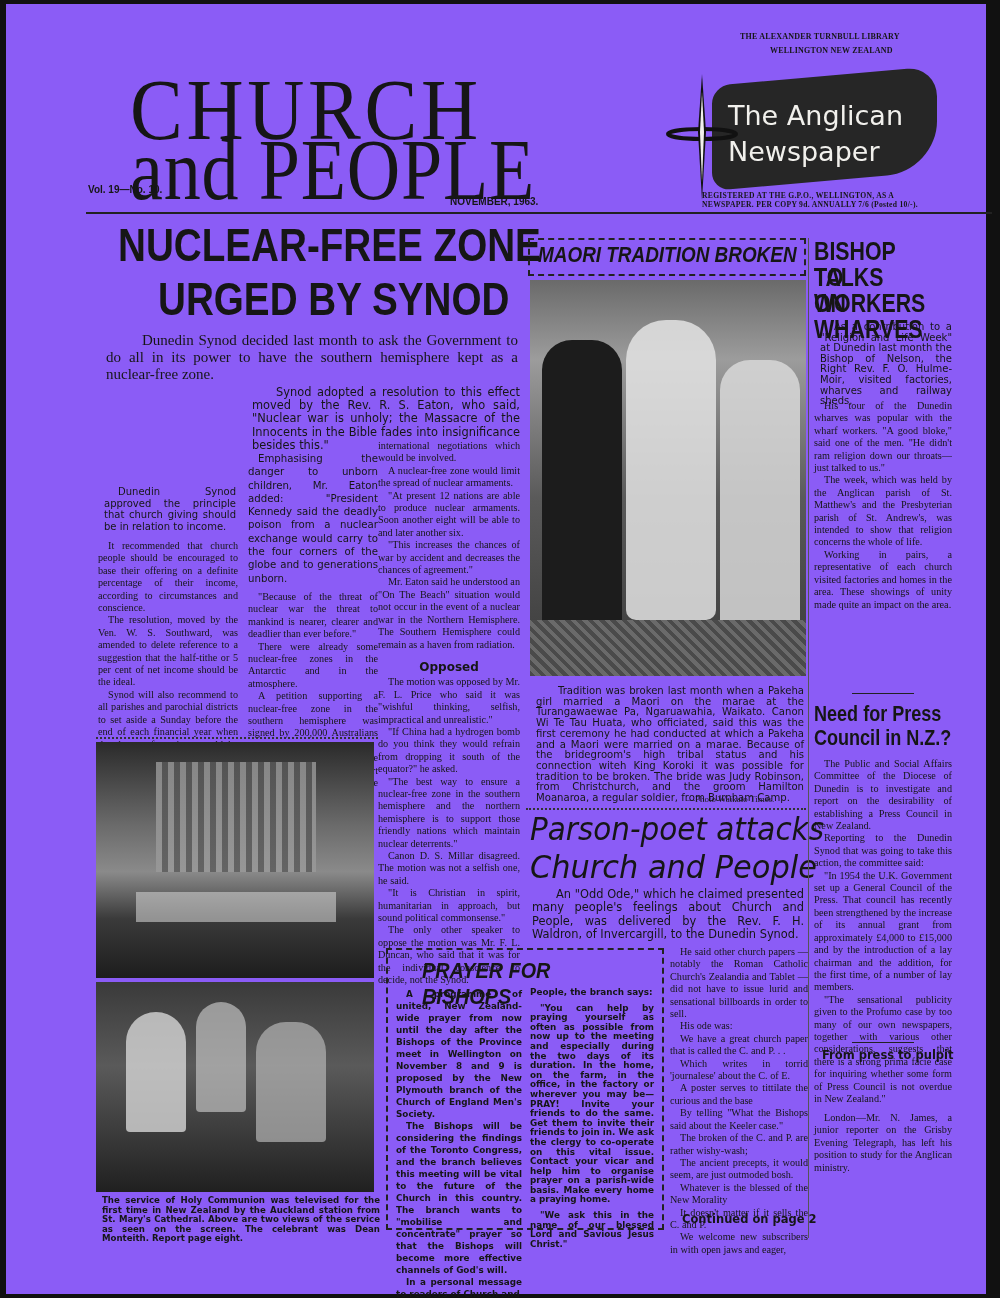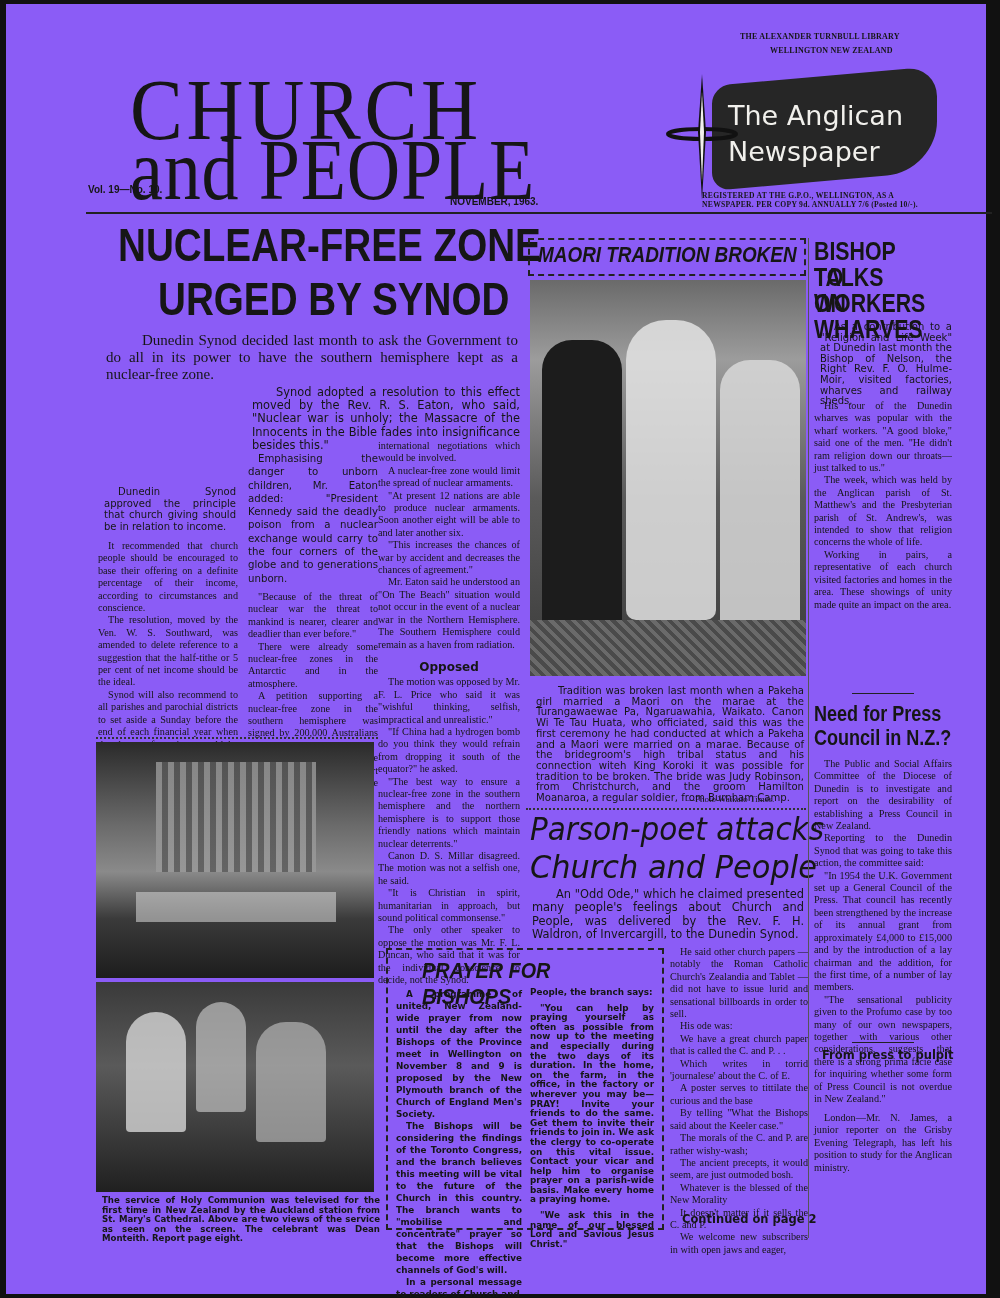--- a/index.html
+++ b/index.html
@@ -136,21 +136,21 @@
     </div>
   </div>
 
   <div class="abs body" style="left:664px;top:942px;width:138px;">
     <p>He said other church papers —notably the Roman Catholic Church's Zealandia and Tablet —did not have to issue lurid and sensational billboards in order to sell.</p>
     <p>His ode was:</p>
     <p>We have a great church paper that is called the C. and P. . .</p>
     <p>Which writes in torrid 'journalese' about the C. of E.</p>
     <p>A poster serves to tittilate the curious and the base</p>
     <p>By telling "What the Bishops said about the Keeler case."</p>
-    <p>The morals of the C. and P. are rather wishy-wash;</p>
+    <p>The broken of the C. and P. are rather wishy-wash;</p>
     <p>The ancient precepts, it would seem, are just outmoded bosh.</p>
     <p>Whatever is the blessed of the New Morality</p>
     <p>It doesn't matter if it sells the C. and P.</p>
     <p>We welcome new subscribers in with open jaws and eager,</p>
   </div>
   <div class="abs sans" style="left:676px;top:1208px;font-size:11.5px;font-weight:bold;">Continued on page 2</div>
 
   <div class="vrule" style="left:802px;top:234px;height:1000px;"></div>
 
   <div class="abs cond" style="left:808px;top:234px;font-size:26px;line-height:26px;transform:scaleX(0.82);">BISHOP TALKS</div>

